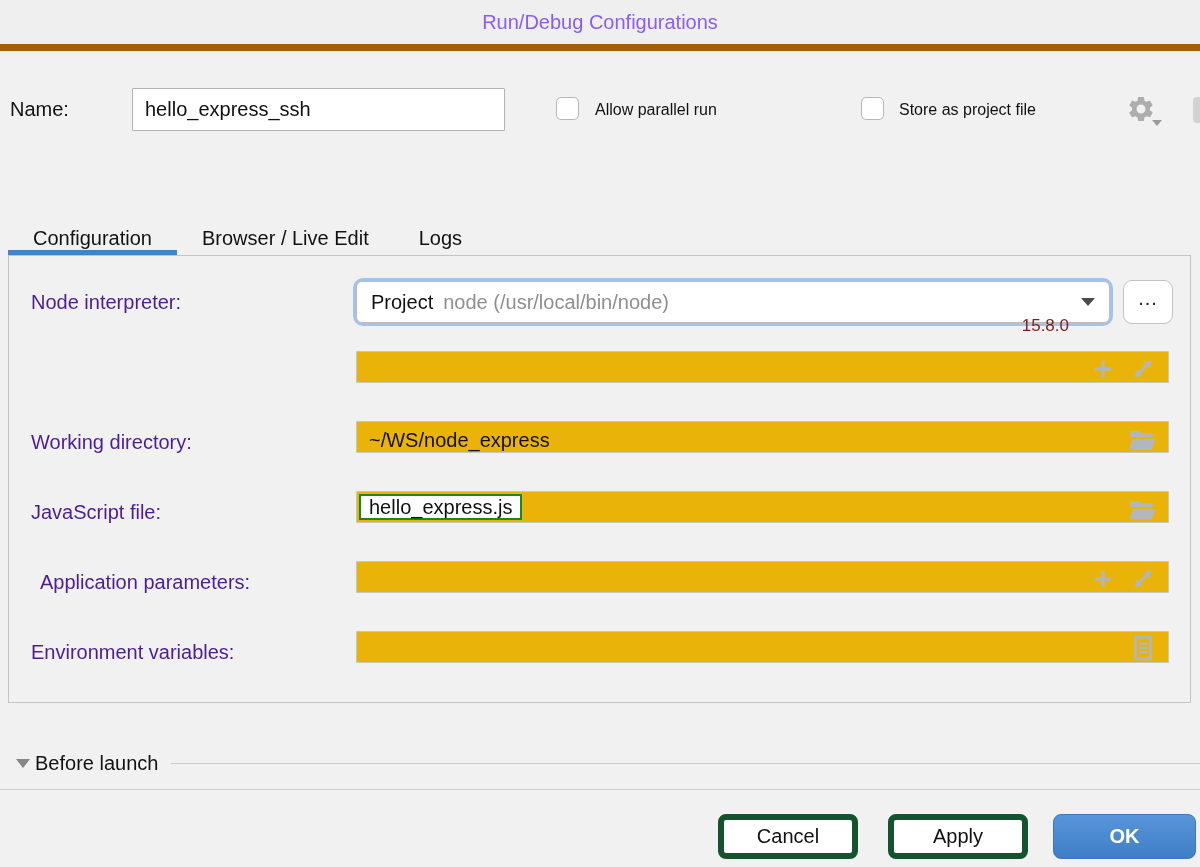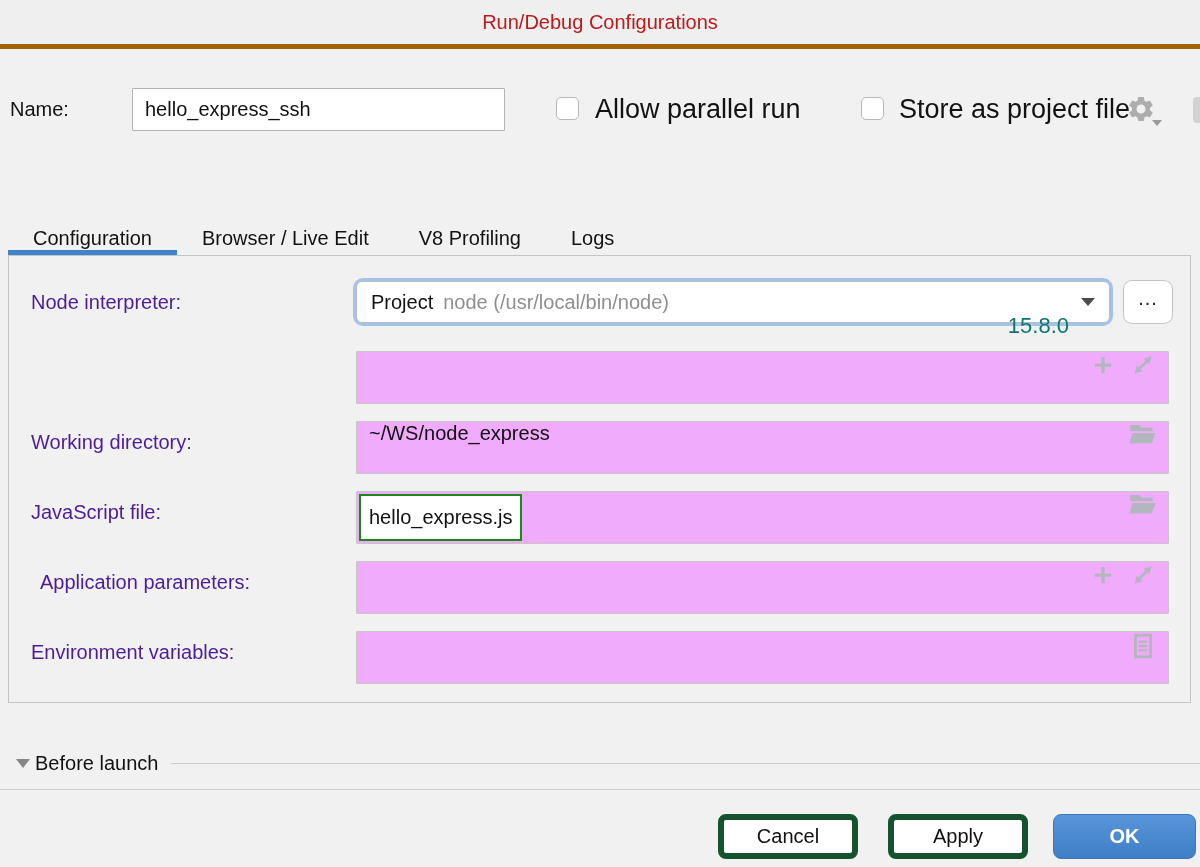--- a/index.html
+++ b/index.html
@@ -1,68 +1,68 @@
 <!DOCTYPE html>
 <html><head>
 <meta charset="utf-8">
 <style>
   html,body{margin:0;padding:0;background:#f1f1f2;font-family:"Liberation Sans",sans-serif;}
   .dialog{position:relative;width:1200px;height:867px;background:#f1f1f2;overflow:hidden;}
 
   
   .titlebar{position:absolute;top:0;left:0;right:0;height:44px;background:#efefef;
-    border-bottom:5px solid #a16207;display:flex;align-items:center;justify-content:center;
-    font-size:20px;color:#b91c1c;}
+    border-bottom:7px solid #a16207;display:flex;align-items:center;justify-content:center;
+    font-size:20px;color:#8b5cf6;}
 
   
   .name-label{position:absolute;left:10px;top:88px;height:43px;display:flex;align-items:center;
     font-size:20px;color:#121212;}
   .name-input{position:absolute;left:132px;top:88px;width:373px;height:43px;box-sizing:border-box;
     border:1px solid #b3b3b3;background:#fff;font-size:20px;padding:0 12px;color:#111;
     font-family:"Liberation Sans",sans-serif;border-radius:1px;outline:none;}
   .checkbox{position:absolute;width:23px;height:23px;background:#fff;border:1px solid #b7b7b7;
     border-radius:5px;box-sizing:border-box;top:97px;}
   .cb-allow{left:556px;}
   .cb-store{left:861px;}
   .cb-label{position:absolute;top:88px;height:43px;display:flex;align-items:center;
-    font-size:27px;color:#121212;}
+    font-size:16px;color:#121212;}
   .cb-label-allow{left:595px;}
   .cb-label-store{left:899px;}
   .gear-wrap{position:absolute;left:1126px;top:94px;width:38px;height:34px;cursor:pointer;}
   .gear-caret{position:absolute;right:2px;bottom:2px;width:0;height:0;
     border-left:5px solid transparent;border-right:5px solid transparent;border-top:6px solid #9a9a9a;}
   .clipped-icon{position:absolute;left:1193px;top:97px;width:7px;height:26px;background:#d2d2d2;
     border-radius:4px 0 0 4px;}
 
   
   .tabs{position:absolute;left:8px;top:200px;height:55px;display:flex;align-items:flex-end;}
   .tab{padding:0 25px;display:flex;align-items:center;font-size:20px;color:#121212;
     border-bottom:5px solid transparent;box-sizing:border-box;cursor:pointer;}
   .tab.active{border-bottom-color:#4083c9;}
 
   
   .panel{position:absolute;left:8px;top:255px;width:1183px;height:448px;box-sizing:border-box;
     border:1px solid #c4c4c4;}
   .row-label{position:absolute;left:22px;font-size:20px;color:#4c1d95;display:flex;
     align-items:center;height:42px;}
-  .field{position:absolute;left:347px;width:813px;height:53px;box-sizing:border-box;background:#f0abfc;
-    border:1px solid #c6c6c6;display:flex;align-items:flex-start;border-radius:1px;}
+  .field{position:absolute;left:347px;width:813px;height:32px;box-sizing:border-box;background:#eab308;
+    border:1px solid #c6c6c6;display:flex;align-items:flex-end;border-radius:1px;}
   .bare-input{flex:1;border:none;outline:none;background:transparent;font-size:20px;color:#111;
     padding:0 0 0 12px;font-family:"Liberation Sans",sans-serif;min-width:0;}
   .field-icons{display:flex;align-items:center;gap:14px;margin-right:12px;}
 
   
   .combo-ring{position:absolute;left:344px;top:22px;width:760px;height:48px;box-sizing:border-box;
     border:3px solid #a3c4ea;border-radius:10px;background:#a3c4ea;cursor:pointer;}
   .combo-inner{width:100%;height:100%;box-sizing:border-box;border:1px solid #bcbcbc;border-radius:6px;
     background:#fff;display:flex;align-items:center;padding:0 14px;}
   .combo-mode{font-size:20px;color:#121212;}
   .combo-path{font-size:20px;color:#8f8f8f;margin-left:10px;white-space:nowrap;overflow:hidden;}
   .combo-spacer{flex:1;}
-  .combo-version{font-size:22px;color:#0f766e;margin-top:48px;}
+  .combo-version{font-size:17px;color:#7f1d1d;margin-top:48px;}
   .combo-caret{margin-left:12px;width:0;height:0;border-left:7px solid transparent;
     border-right:7px solid transparent;border-top:8px solid #4c4c4c;}
   .browse-btn{position:absolute;left:1114px;top:24px;width:50px;height:44px;box-sizing:border-box;
     border:1px solid #c3c3c3;border-radius:9px;background:#fff;display:flex;align-items:center;
     justify-content:center;font-size:20px;color:#222;letter-spacing:1px;cursor:pointer;
     font-family:"Liberation Sans",sans-serif;padding-bottom:8px;}
 
   .js-file-field{justify-content:flex-end;position:absolute;}
   .green-box{position:absolute;left:2px;top:2px;bottom:2px;display:flex;align-items:center;
     padding:0 8px;border:2px solid #178a17;box-sizing:border-box;font-size:20px;color:#111;
@@ -109,21 +109,20 @@
     <svg class="icon-svg" width="30" height="30" viewBox="0 0 24 24">
       <path fill="#adadad" d="M19.14,12.94c0.04-0.3,0.06-0.61,0.06-0.94c0-0.32-0.02-0.64-0.07-0.94l2.03-1.58c0.18-0.14,0.23-0.41,0.12-0.61l-1.92-3.32c-0.12-0.22-0.37-0.29-0.59-0.22l-2.39,0.96c-0.5-0.38-1.03-0.7-1.62-0.94L14.4,2.81c-0.04-0.24-0.24-0.41-0.48-0.41h-3.84c-0.24,0-0.43,0.17-0.47,0.41L9.25,5.35C8.66,5.59,8.12,5.92,7.63,6.29L5.24,5.33c-0.22-0.08-0.47,0-0.59,0.22L2.74,8.87C2.62,9.08,2.66,9.34,2.86,9.48l2.03,1.58C4.84,11.36,4.8,11.69,4.8,12s0.02,0.64,0.07,0.94l-2.03,1.58c-0.18,0.14-0.23,0.41-0.12,0.61l1.92,3.32c0.12,0.22,0.37,0.29,0.59,0.22l2.39-0.96c0.5,0.38,1.03,0.7,1.62,0.94l0.36,2.54c0.05,0.24,0.24,0.41,0.48,0.41h3.84c0.24,0,0.44-0.17,0.47-0.41l0.36-2.54c0.59-0.24,1.13-0.56,1.62-0.94l2.39,0.96c0.22,0.08,0.47,0,0.59-0.22l1.92-3.32c0.12-0.22,0.07-0.47-0.12-0.61L19.14,12.94z M12,15.6c-1.98,0-3.6-1.62-3.6-3.6s1.62-3.6,3.6-3.6s3.6,1.62,3.6,3.6S13.98,15.6,12,15.6z"></path>
     </svg>
     <span class="gear-caret"></span>
   </div>
   <span class="clipped-icon"></span>
 
   <div class="tabs">
     <div class="tab active">Configuration</div>
     <div class="tab">Browser / Live Edit</div>
-    <div class="tab">V8 Profiling</div>
     <div class="tab">Logs</div>
   </div>
 
   <div class="panel">
 
     <div class="row-label" style="top:22px;height:48px;">Node interpreter:</div>
     <div class="combo-ring">
       <div class="combo-inner">
         <span class="combo-mode">Project</span>
         <span class="combo-path">node (/usr/local/bin/node)</span>

